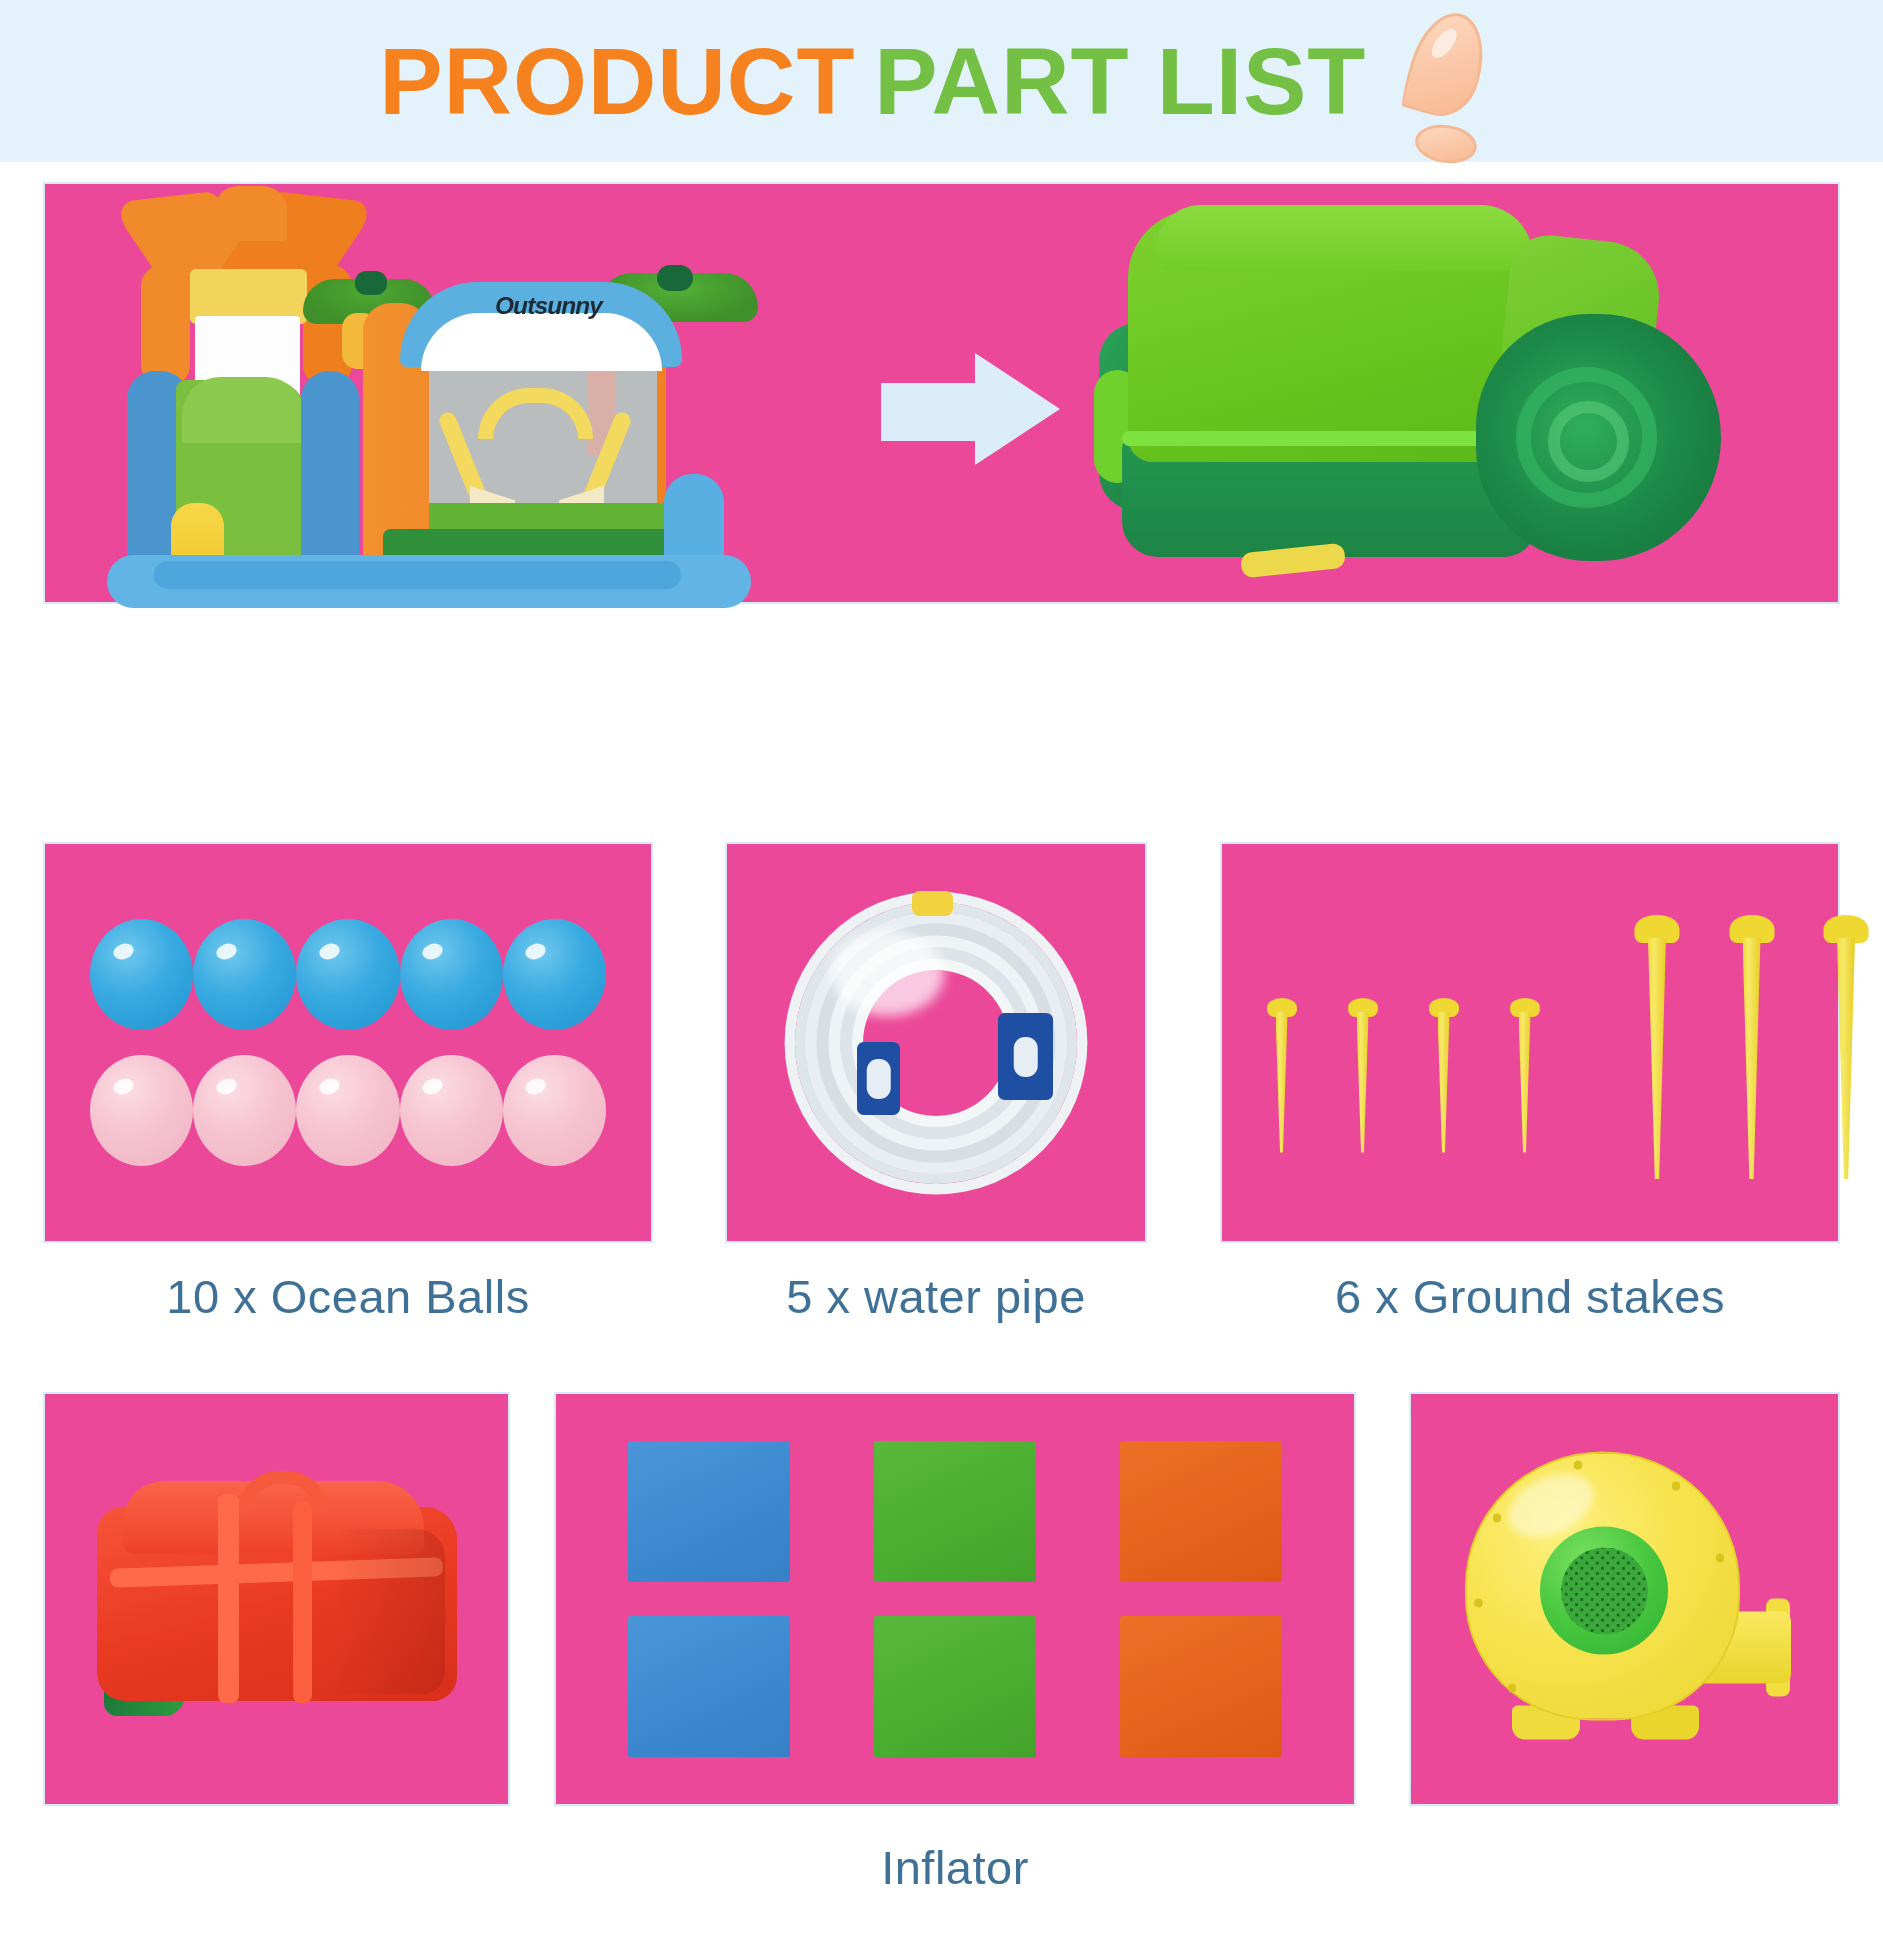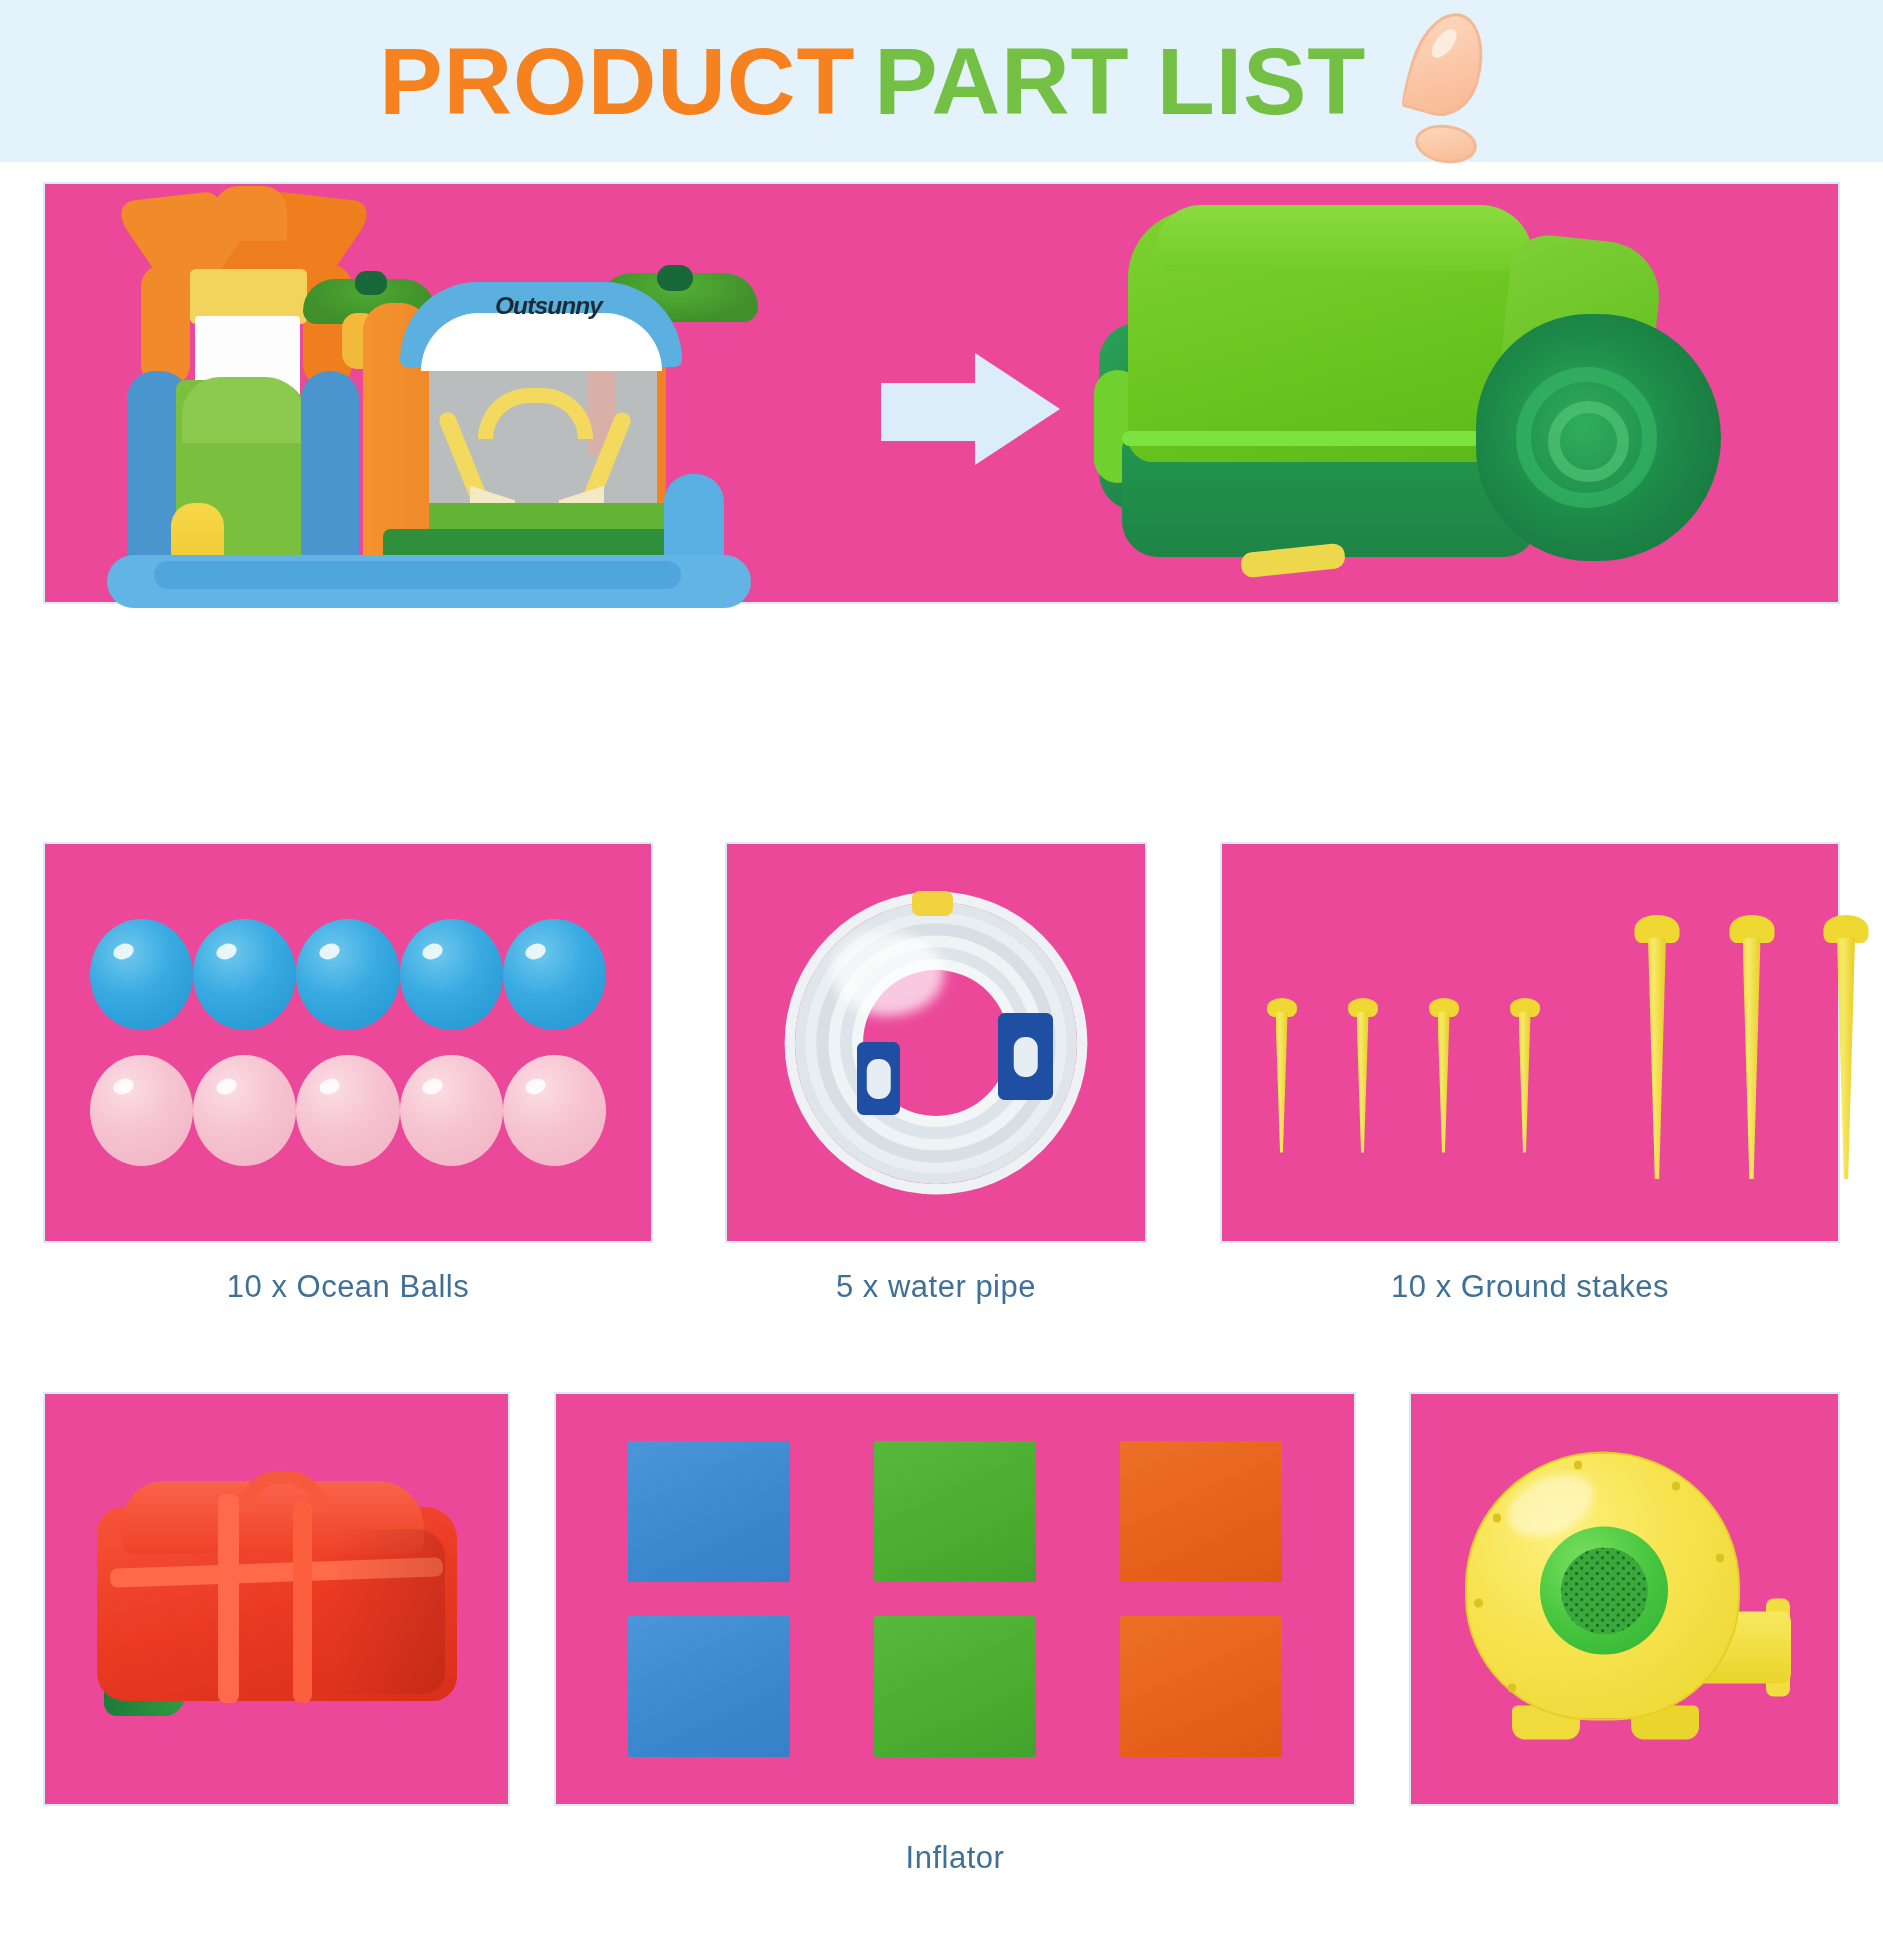--- a/index.html
+++ b/index.html
@@ -52,21 +52,21 @@
   }
 
   
   .panel {
     position: absolute; background: #ec4899;
     border: 2.8px solid #d8eaf8;
     text-decoration: underline;
   }
   .label {
     position: absolute; text-align: center;
-    color: #3f7196; font-size: 31px; font-weight: 400;
+    color: #3f7196; font-size: 47px; font-weight: 400;
     letter-spacing: 0.5px; white-space: nowrap;
     font-family: "Liberation Sans", sans-serif;
   }
 
   
   .hero { left: 43px; top: 182px; width: 1797px; height: 422px; }
   .hero-stage { position: absolute; inset: 0; }
 
   
   .bh { position: absolute; left: 56px; top: 7.5px; width: 659px; height: 407px; }
@@ -489,21 +489,21 @@
             <div class="shaft2"></div>
           </div>
         <div class="stake large">
             <div class="hook"></div>
             <div class="shaft2"></div>
           </div>
 
       </div>
     </div>
   </div>
-  <div class="label l-stakes">10 x Ground stakes</div>
+  <div class="label l-stakes">6 x Ground stakes</div>
 
   <div class="panel p-bag">
     <div class="hbag">
       <div class="greenpeek"></div>
       <div class="body"></div>
       <div class="top"></div>
       <div class="handle"></div>
       <div class="straph"></div>
       <div class="strapv"></div>
       <div class="strapv2"></div>

